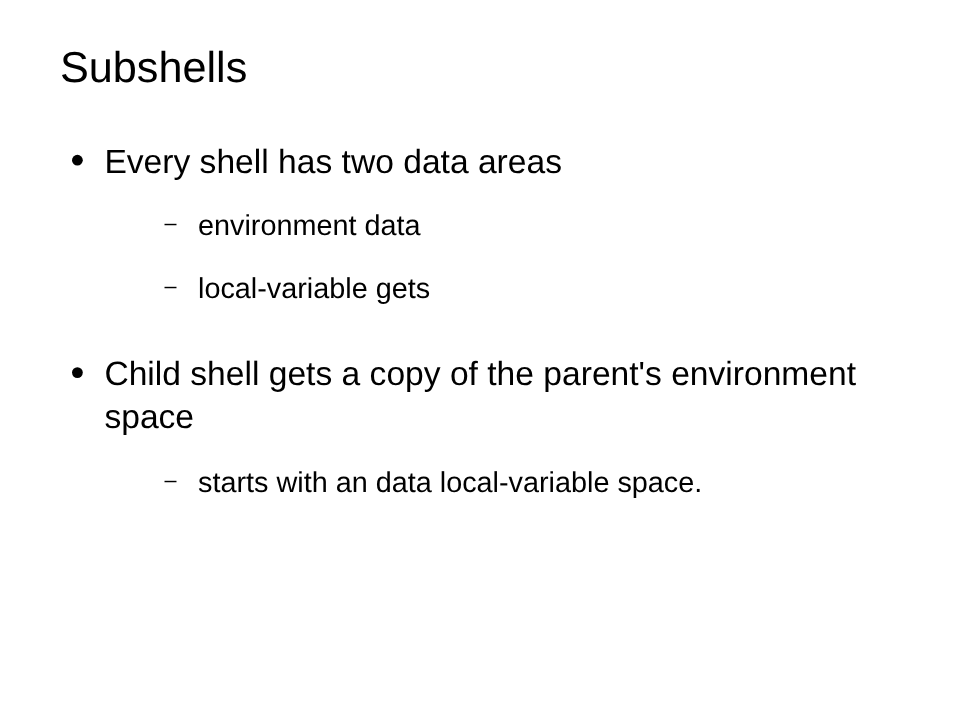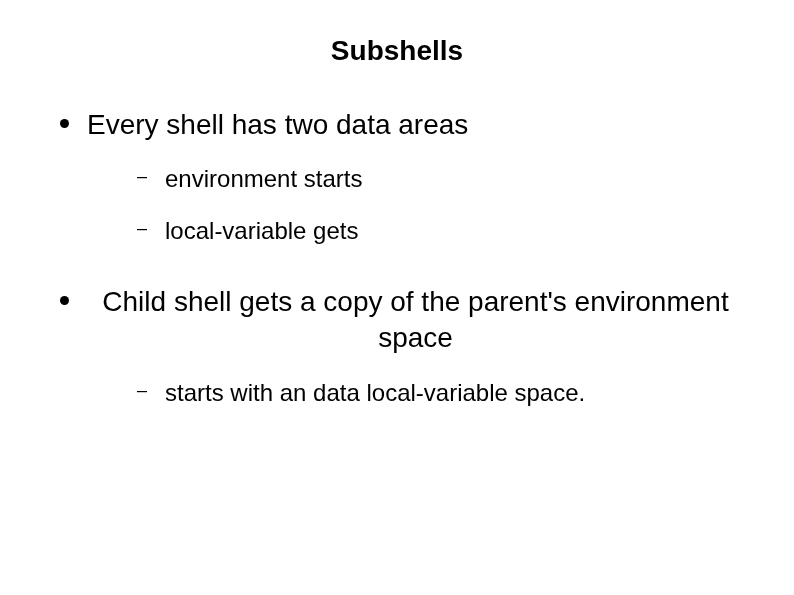--- a/index.html
+++ b/index.html
@@ -14,38 +14,37 @@
       font-family: Arial, Helvetica, sans-serif;
       color: #000000;
       position: relative;
     }
     .slide {
       width: 100%;
       height: 100%;
       padding: 30px 50px;
     }
     .title {
-      font-size: 28px;
-      font-weight: bold;
-      text-align: center;
+      font-size: 36px;
+      font-weight: normal;
+      text-align: left;
       margin-bottom: 40px;
       margin-top: 5px;
     }
     .content {
       padding-left: 10px;
     }
     .level1 {
       list-style: none;
       margin-bottom: 30px;
     }
     .level1-item {
       display: flex;
       align-items: flex-start;
       margin-bottom: 18px;
-      text-align: center;
     }
     .level1-bullet {
       width: 9px;
       height: 9px;
       background: #000000;
       border-radius: 50%;
       margin-right: 18px;
       margin-top: 12px;
       flex-shrink: 0;
     }
@@ -84,21 +83,21 @@
 
     <ul class="level1">
 
       <li class="level1-item">
         <span class="level1-bullet"></span>
         <div>
           <span class="level1-text">Every shell has two data areas</span>
           <ul class="level2">
             <li class="level2-item">
               <span class="level2-bullet">–</span>
-              <span class="level2-text">environment starts</span>
+              <span class="level2-text">environment data</span>
             </li>
             <li class="level2-item">
               <span class="level2-bullet">–</span>
               <span class="level2-text">local-variable gets</span>
             </li>
           </ul>
         </div>
       </li>
 
       <li class="level1-item">

